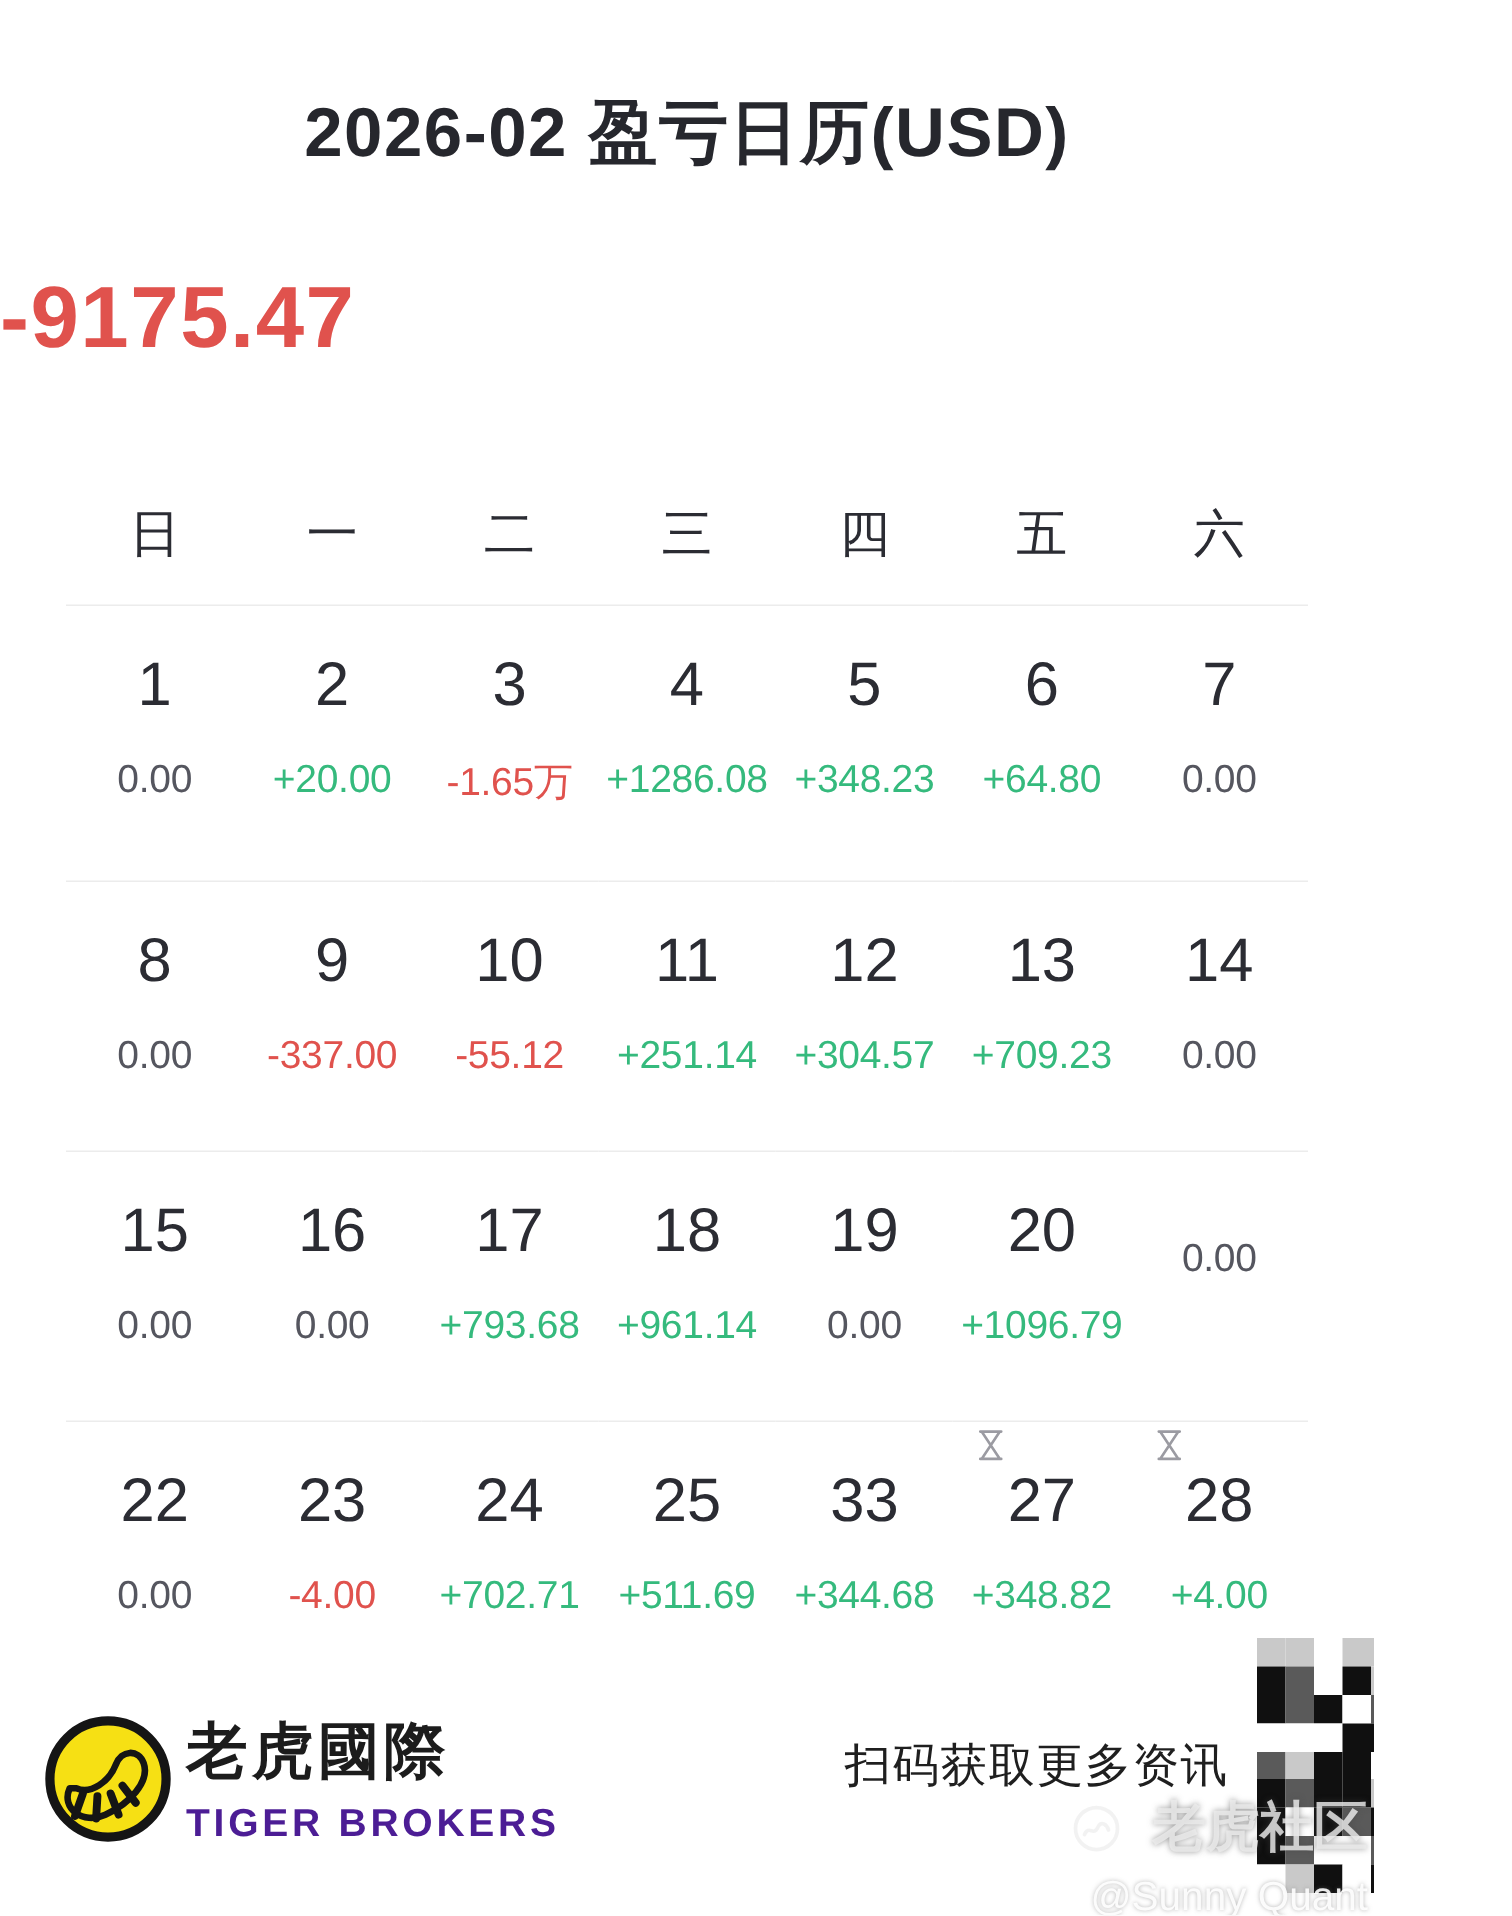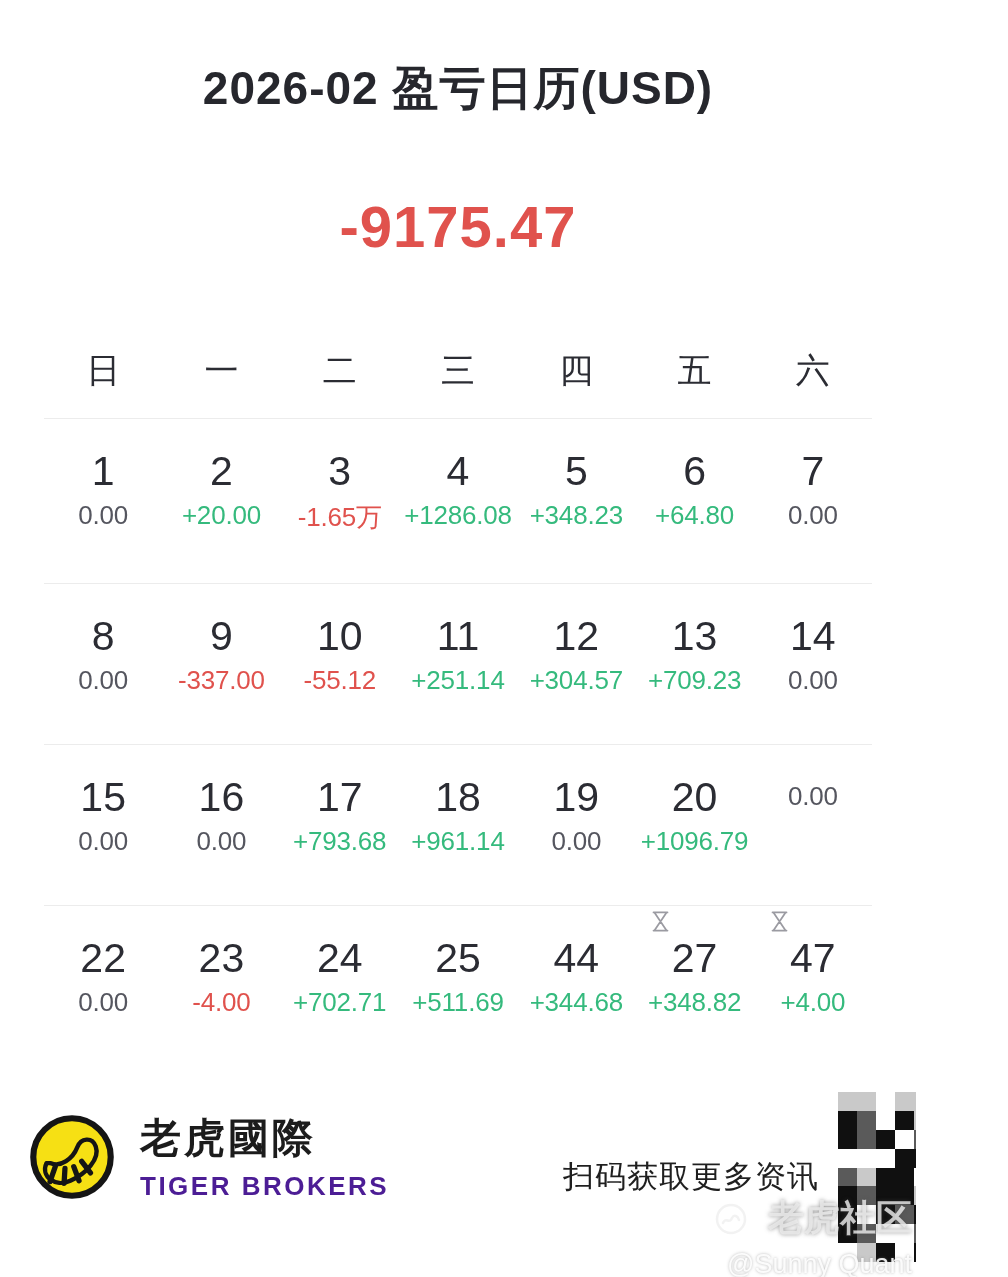--- a/index.html
+++ b/index.html
@@ -4,37 +4,37 @@
 <style>
   :root{
     --pos:#35ba7d; --neg:#e0524d; --zero:#55565f;
     --ink:#2b2c33; --divider:#ececec;
   }
   *{box-sizing:border-box}
   body{margin:0;background:#ffffff;font-family:"Liberation Sans","DejaVu Sans",sans-serif;}
   .page{position:relative;width:916px;height:1277px;background:#fff;overflow:hidden}
 
   .title{margin:0;padding-top:58px;text-align:center;font-size:46px;font-weight:600;color:#26272d;letter-spacing:1px}
-  .total{margin-top:73px;text-align:center;font-size:58px;font-weight:700;color:var(--neg);letter-spacing:1px}
+  .total{margin-top:58px;font-size:58px;font-weight:700;color:var(--neg);letter-spacing:1px}
 
   .calendar{margin:0 44px}
   .weekdays{display:grid;grid-template-columns:repeat(7,1fr);padding:88px 0 24px;border-bottom:1px solid var(--divider)}
   .wd{text-align:center;font-size:34px;color:var(--ink)}
 
   .grid{display:grid;grid-template-columns:repeat(7,1fr)}
   .cell{position:relative;text-align:center;padding:30px 0 48px}
   .grid .cell:nth-child(n+8){border-top:1px solid var(--divider)}
   .day{font-size:41px;color:var(--ink);line-height:1.1;font-weight:400}
-  .val{margin-top:6px;font-size:26px;font-weight:500;letter-spacing:-0.2px}
+  .val{margin-top:25px;font-size:26px;font-weight:500;letter-spacing:-0.2px}
   .val.pos{color:var(--pos)}
   .val.neg{color:var(--neg)}
   .val.zero{color:var(--zero)}
   .hourglass{position:absolute;top:5px;left:16px;width:19px;height:21px}
 
-  .brand{position:absolute;left:28px;top:1111px;display:flex;align-items:center;gap:24px}
+  .brand{position:absolute;left:28px;top:1140px;display:flex;align-items:center;gap:8px}
   .logo{width:88px;height:88px}
   .brand-cn{font-size:41px;font-weight:700;color:#1c1c1c;letter-spacing:3px}
   .brand-en{margin-top:5px;font-size:26px;font-weight:700;color:#4c1d95;letter-spacing:2.5px}
 
   .scan{position:absolute;left:563px;top:1156px;font-size:31px;color:#1f1f1f;letter-spacing:1px}
 
   .qr{position:absolute;left:838px;top:1092px;width:170px;height:170px;
       display:grid;grid-template-columns:repeat(9,1fr);grid-template-rows:repeat(9,1fr)}
   .q0{background:#fff}.q1{background:#101010}.q2{background:#5a5a5a}.q3{background:#c9c9c9}
 
@@ -216,37 +216,37 @@
       </div>
 
       <div class="cell">
 
         <div class="day">25</div>
         <div class="val pos">+511.69</div>
       </div>
 
       <div class="cell">
 
-        <div class="day">44</div>
+        <div class="day">33</div>
         <div class="val pos">+344.68</div>
       </div>
 
       <div class="cell">
         <svg class="hourglass" viewBox="0 0 16 18" aria-hidden="true">
           <path d="M2 1.2 H14 M2 16.8 H14 M2.8 1.2 L13.2 16.8 M13.2 1.2 L2.8 16.8" stroke="#9b9ba2" stroke-width="1.5" fill="none" stroke-linecap="round"></path>
         </svg>
         <div class="day">27</div>
         <div class="val pos">+348.82</div>
       </div>
 
       <div class="cell">
         <svg class="hourglass" viewBox="0 0 16 18" aria-hidden="true">
           <path d="M2 1.2 H14 M2 16.8 H14 M2.8 1.2 L13.2 16.8 M13.2 1.2 L2.8 16.8" stroke="#9b9ba2" stroke-width="1.5" fill="none" stroke-linecap="round"></path>
         </svg>
-        <div class="day">47</div>
+        <div class="day">28</div>
         <div class="val pos">+4.00</div>
       </div>
     </div>
   </div>
 
   <div class="brand">
     <svg class="logo" viewBox="0 0 100 100" aria-hidden="true">
       <circle cx="50" cy="50" r="44" fill="#f6e014" stroke="#151515" stroke-width="7"></circle>
       <path d="M21 57 C14 72 31 85 48 77 C66 69 82 52 77 38 C73 27 60 28 56 39 C51 52 37 62 26 57 Z" fill="#f6e014" stroke="#151515" stroke-width="5" stroke-linejoin="round"></path>
       <path d="M31 61 L25 78 M42 63 L41 80 M52 61 L58 77 M61 55 L71 68" stroke="#151515" stroke-width="6" stroke-linecap="round" fill="none"></path>

